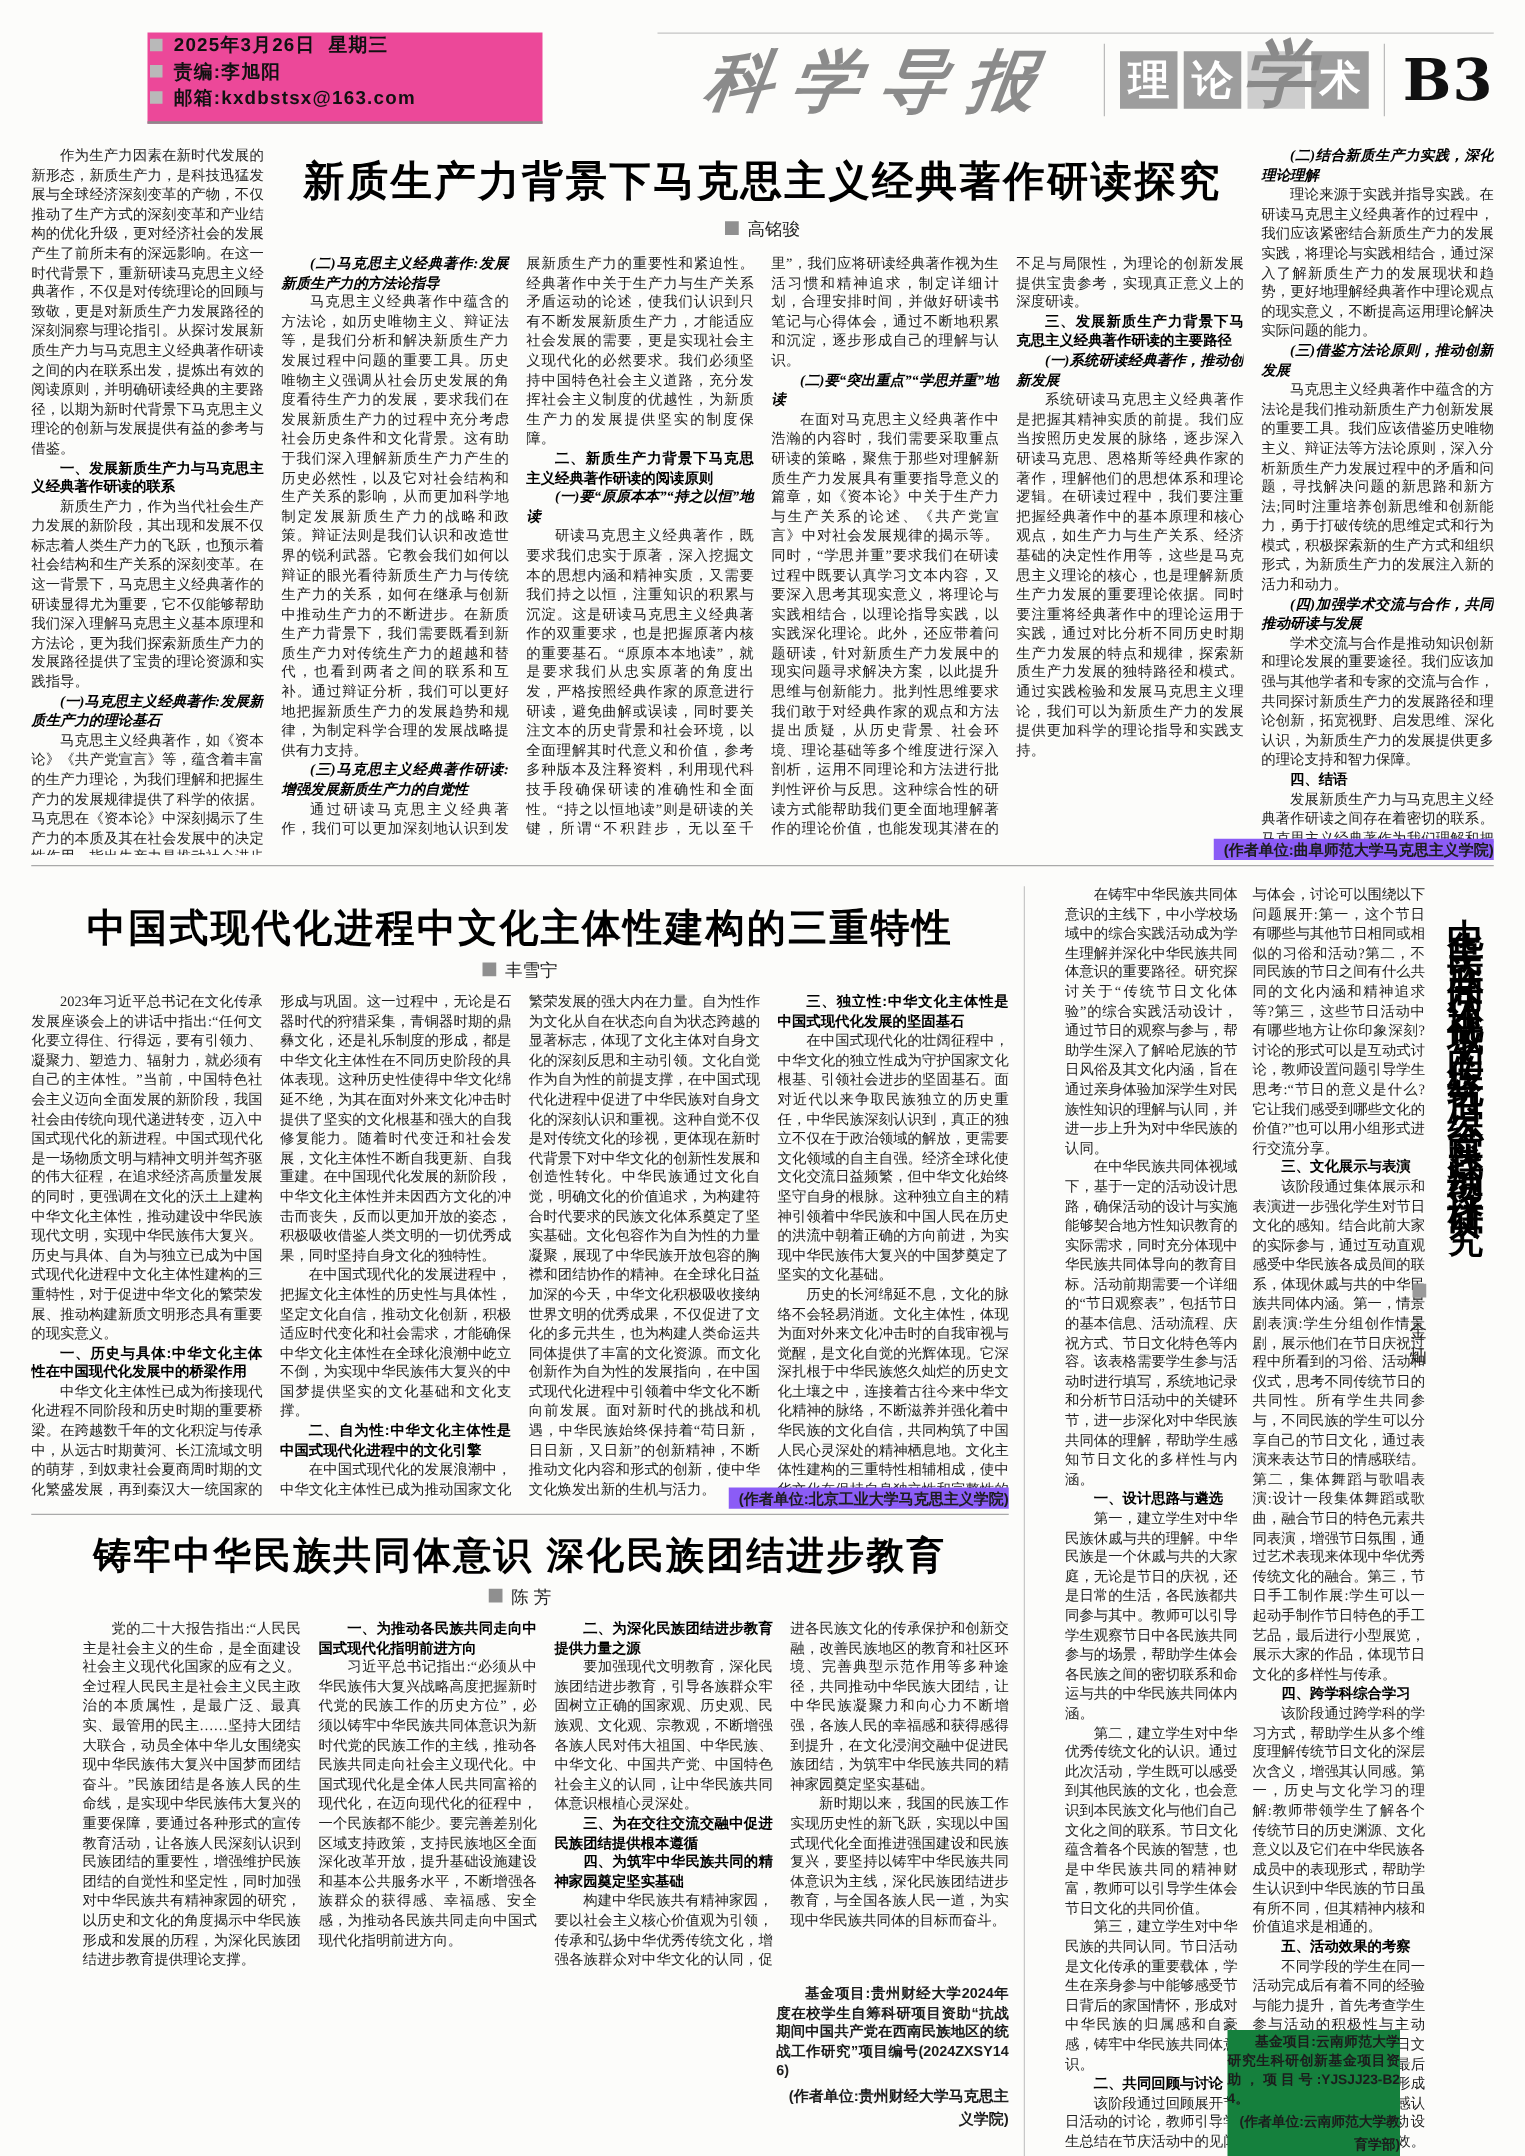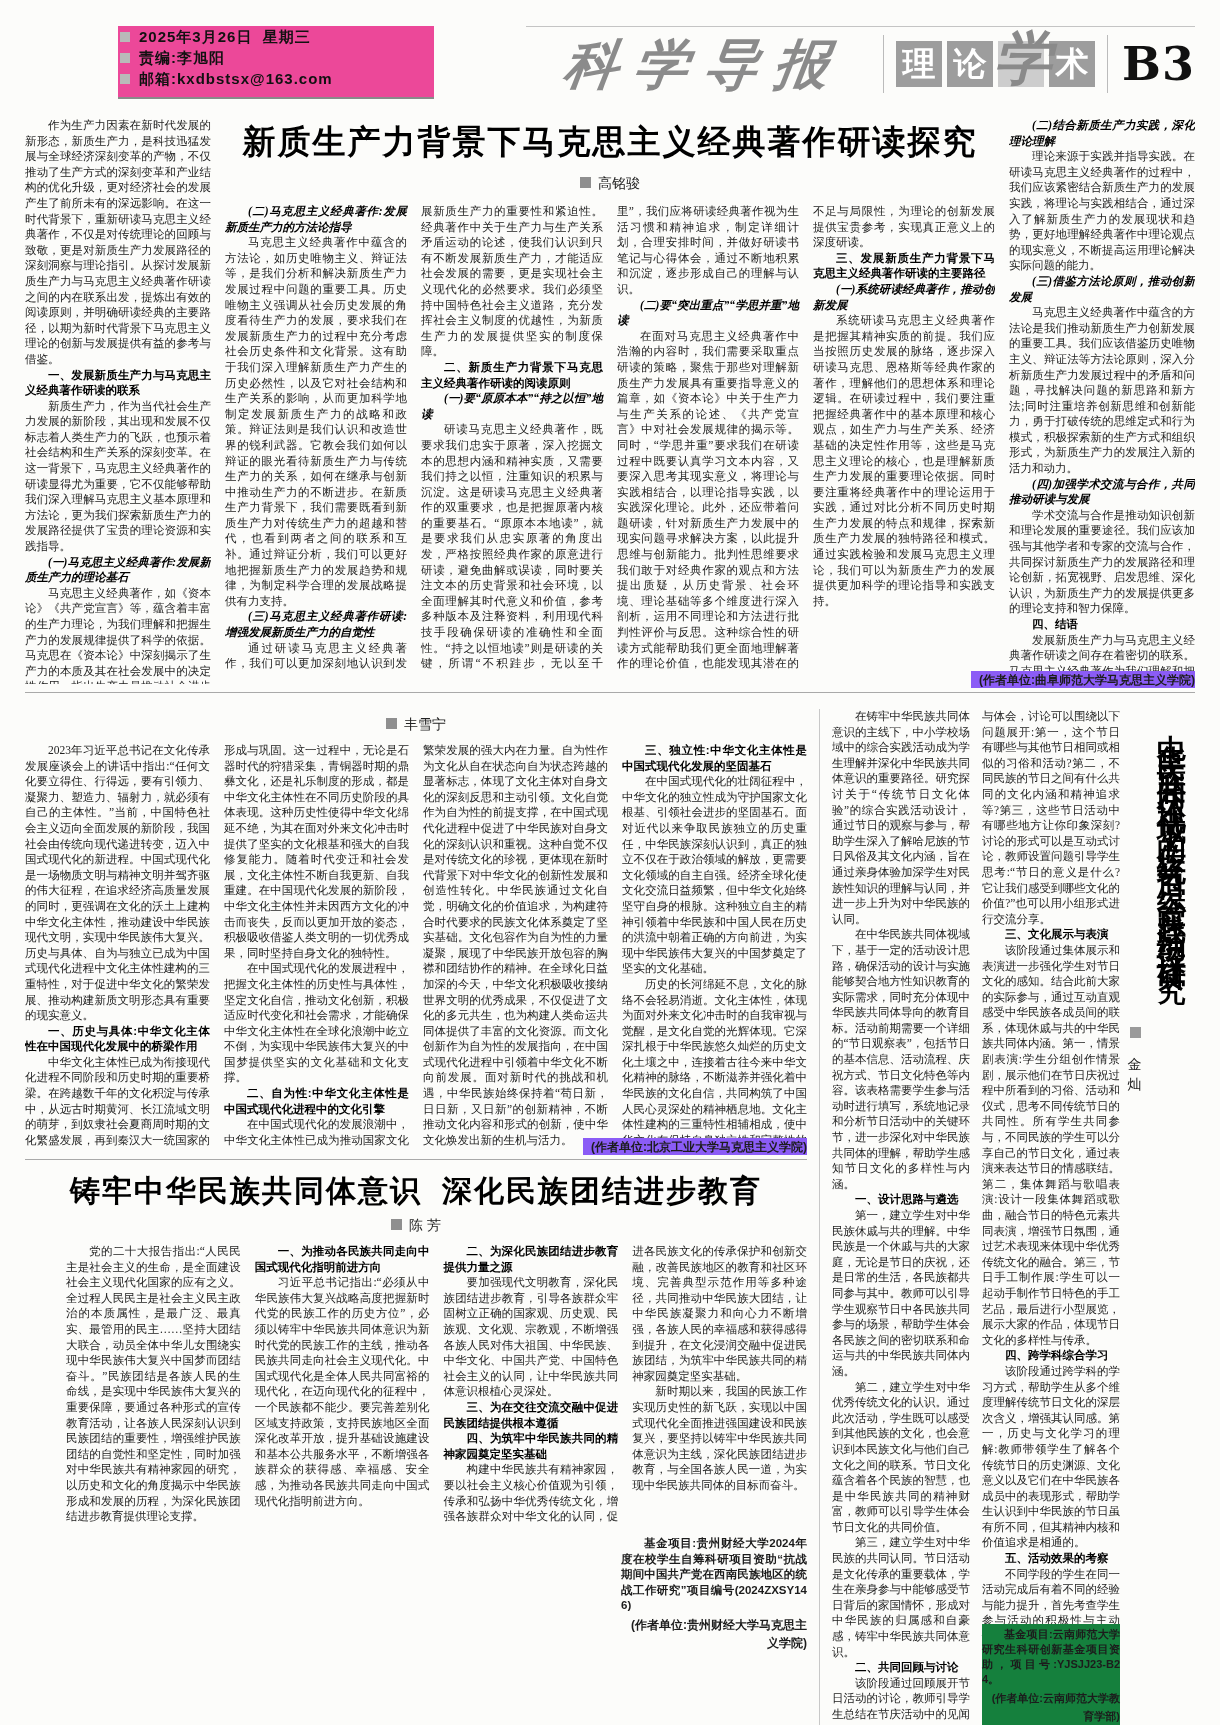--- a/index.html
+++ b/index.html
@@ -13,21 +13,21 @@
   .masthead{flex:1;text-align:center;font-family:"DejaVu Serif",serif;font-weight:bold;font-style:italic;font-size:54px;color:#8b8b8b;letter-spacing:16px;transform:skewX(-8deg);line-height:58px;}
   .badge{display:flex;align-items:center;gap:5px;border-left:1px solid #bbb;border-right:1px solid #bbb;padding:0 12px;height:58px;}
   .badge-box{display:inline-block;width:46px;height:46px;background:#9d9d9d;color:#fff;font:bold 33px/46px "Liberation Sans",sans-serif;text-align:center;}
   .badge-box.light{background:#cdcdcd;color:#8a8a8a;position:relative;overflow:visible;}
   .badge-box.light span{position:absolute;left:-4px;top:-13px;font-size:58px;font-family:"DejaVu Serif",serif;font-style:italic;line-height:60px;}
   .pageno{font:bold 46px/58px "DejaVu Serif",serif;color:#111;margin-left:14px;letter-spacing:1px;}
   
   .bodytext p{margin:0;font:11.5px/15.6px "Liberation Serif",serif;text-align:justify;text-indent:2em;word-break:break-all;color:#222;}
   .bodytext p.t-h1{font-family:"Liberation Sans",sans-serif;font-weight:bold;color:#000;}
   .bodytext p.t-h2{font-weight:bold;font-style:italic;color:#000;}
-  .headline{font-family:Liberation Mono, monospace;font-weight:bold;text-align:center;letter-spacing:2px;color:#000;}
+  .headline{font-family:Liberation Sans, sans-serif;font-weight:bold;text-align:center;letter-spacing:2px;color:#000;}
   .byline{text-align:center;font:14px/18px "Liberation Sans",sans-serif;color:#222;}
   .byline .sq{width:11px;height:11px;background:#8f8f8f;margin-right:7px;}
   .attr-pin{position:absolute;right:0;bottom:4px;font:bold 12px/16px "Liberation Sans",sans-serif;background:#8b5cf6;padding:1px 0 0 8px;}
   
   .content{padding:8px 25px 16px;}
   .a1{display:flex;gap:14px;height:566px;position:relative;border-bottom:1px solid #a9a9a9;padding-bottom:8px;}
   .a1col{width:186px;overflow:hidden;}
   .a1mid{flex:1;display:flex;flex-direction:column;overflow:hidden;}
   .a1 .headline{font-size:33px;line-height:42px;margin:6px 0 8px;}
   .a1 .byline{margin-bottom:12px;}
@@ -40,21 +40,21 @@
   .a2 .byline{margin-bottom:10px;}
   .a2body{columns:4;column-gap:14px;height:408px;overflow:hidden;}
   .a3{position:relative;padding-top:8px;}
   .a3 .headline{font-size:30px;line-height:38px;margin:6px 0 4px;}
   .a3 .byline{margin-bottom:10px;}
   .a3body{columns:4;column-gap:14px;height:408px;overflow:hidden;margin-left:41px;}
   .fundblock{position:absolute;right:0;bottom:0;width:186px;background:#fcfcfa;padding-top:3px;}
   .fund{font:bold 11.5px/15.6px "Liberation Sans",sans-serif;text-align:justify;text-indent:2em;word-break:break-all;margin:0;}
   .attr2{font:bold 12px/18px "Liberation Sans",sans-serif;text-align:right;margin:2px 0 0;}
   .lower-right{width:360px;margin-left:12px;border-left:1px solid #c8c8c8;padding-left:12px;position:relative;height:1016px;}
-  .a4text{columns:2;column-gap:12px;width:288px;height:100%;overflow:hidden;}
+  .a4text{columns:2;column-gap:12px;width:288px;height:100%;overflow:hidden;margin-left:20px;}
   .a4byline{position:absolute;right:48px;top:318px;writing-mode:vertical-rl;font:14px "Liberation Sans",sans-serif;letter-spacing:8px;color:#222;}
   .a4byline .sq{width:11px;height:11px;background:#9a9a9a;margin:0 0 8px 0;}
   .a4title{position:absolute;right:0;top:0;height:100%;width:42px;writing-mode:vertical-rl;font:bold 29px "Liberation Sans",sans-serif;letter-spacing:10px;color:#000;padding-top:2px;}
   .a4fund{position:absolute;left:162px;bottom:0;width:138px;background:#15803d;padding-top:3px;}
   .a4fund .fund{font-size:11px;line-height:15px;}
   .a4fund .attr2{font-size:11px;}
   .page-bottom{border-top:1px solid #9a9a9a;margin:6px 25px 0;}
 </style>
 </head>
 <body>
@@ -119,20 +119,21 @@
           <p class="t-p">发展新质生产力与马克思主义经典著作研读之间存在着密切的联系。马克思主义经典著作为我们理解和把握新质生产力的发展规律提供了理论基础和方法论指导;而新质生产力的实践则为我们深化对经典著作的理解提供了丰富的素材和案例。我们应将二者紧密结合起来，推动马克思主义理论的与时俱进和创新发展，为推动马克思主义理论的创新与发展做出更大的贡献。</p>
         </div>
       <div class="attr-pin">(作者单位:曲阜师范大学马克思主义学院)</div>
     </div>
   </div>
 
   <div class="lower">
     <div class="lower-left">
 
       <div class="a2">
+        <div class="headline">中国式现代化进程中文化主体性建构的三重特性</div>
         <div class="byline"><span class="sq"></span><span>丰雪宁</span></div>
         <div class="a2body bodytext">
             <p class="t-p">2023年习近平总书记在文化传承发展座谈会上的讲话中指出:“任何文化要立得住、行得远，要有引领力、凝聚力、塑造力、辐射力，就必须有自己的主体性。”当前，中国特色社会主义迈向全面发展的新阶段，我国社会由传统向现代递进转变，迈入中国式现代化的新进程。中国式现代化是一场物质文明与精神文明并驾齐驱的伟大征程，在追求经济高质量发展的同时，更强调在文化的沃土上建构中华文化主体性，推动建设中华民族现代文明，实现中华民族伟大复兴。历史与具体、自为与独立已成为中国式现代化进程中文化主体性建构的三重特性，对于促进中华文化的繁荣发展、推动构建新质文明形态具有重要的现实意义。</p>
             <p class="t-h1">一、历史与具体:中华文化主体性在中国现代化发展中的桥梁作用</p>
             <p class="t-p">中华文化主体性已成为衔接现代化进程不同阶段和历史时期的重要桥梁。在跨越数千年的文化积淀与传承中，从远古时期黄河、长江流域文明的萌芽，到奴隶社会夏商周时期的文化繁盛发展，再到秦汉大一统国家的形成与巩固。这一过程中，无论是石器时代的狩猎采集，青铜器时期的鼎彝文化，还是礼乐制度的形成，都是中华文化主体性在不同历史阶段的具体表现。这种历史性使得中华文化绵延不绝，为其在面对外来文化冲击时提供了坚实的文化根基和强大的自我修复能力。随着时代变迁和社会发展，文化主体性不断自我更新、自我重建。在中国现代化发展的新阶段，中华文化主体性并未因西方文化的冲击而丧失，反而以更加开放的姿态，积极吸收借鉴人类文明的一切优秀成果，同时坚持自身文化的独特性。</p>
             <p class="t-p">在中国式现代化的发展进程中，把握文化主体性的历史性与具体性，坚定文化自信，推动文化创新，积极适应时代变化和社会需求，才能确保中华文化主体性在全球化浪潮中屹立不倒，为实现中华民族伟大复兴的中国梦提供坚实的文化基础和文化支撑。</p>
             <p class="t-h1">二、自为性:中华文化主体性是中国式现代化进程中的文化引擎</p>
             <p class="t-p">在中国式现代化的发展浪潮中，中华文化主体性已成为推动国家文化繁荣发展的强大内在力量。自为性作为文化从自在状态向自为状态跨越的显著标志，体现了文化主体对自身文化的深刻反思和主动引领。文化自觉作为自为性的前提支撑，在中国式现代化进程中促进了中华民族对自身文化的深刻认识和重视。这种自觉不仅是对传统文化的珍视，更体现在新时代背景下对中华文化的创新性发展和创造性转化。中华民族通过文化自觉，明确文化的价值追求，为构建符合时代要求的民族文化体系奠定了坚实基础。文化包容作为自为性的力量凝聚，展现了中华民族开放包容的胸襟和团结协作的精神。在全球化日益加深的今天，中华文化积极吸收接纳世界文明的优秀成果，不仅促进了文化的多元共生，也为构建人类命运共同体提供了丰富的文化资源。而文化创新作为自为性的发展指向，在中国式现代化进程中引领着中华文化不断向前发展。面对新时代的挑战和机遇，中华民族始终保持着“苟日新，日日新，又日新”的创新精神，不断推动文化内容和形式的创新，使中华文化焕发出新的生机与活力。</p>
             <p class="t-h1">三、独立性:中华文化主体性是中国式现代化发展的坚固基石</p>
             <p class="t-p">在中国式现代化的壮阔征程中，中华文化的独立性成为守护国家文化根基、引领社会进步的坚固基石。面对近代以来争取民族独立的历史重任，中华民族深刻认识到，真正的独立不仅在于政治领域的解放，更需要文化领域的自主自强。经济全球化使文化交流日益频繁，但中华文化始终坚守自身的根脉。这种独立自主的精神引领着中华民族和中国人民在历史的洪流中朝着正确的方向前进，为实现中华民族伟大复兴的中国梦奠定了坚实的文化基础。</p>

